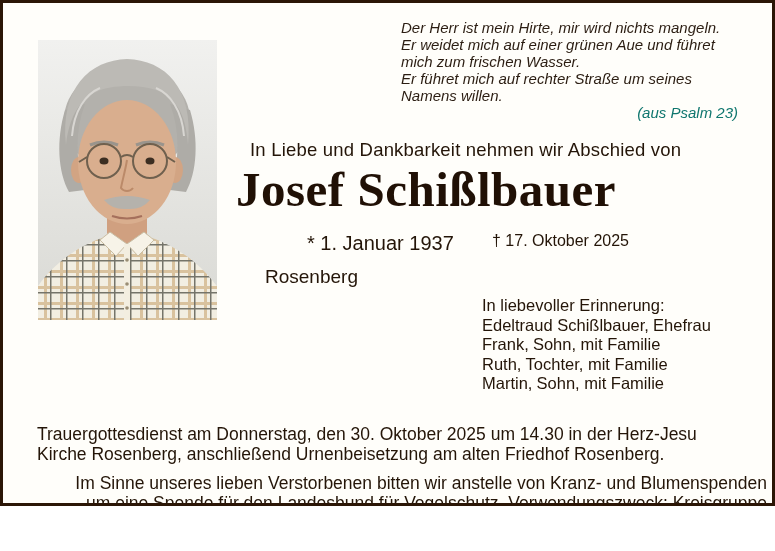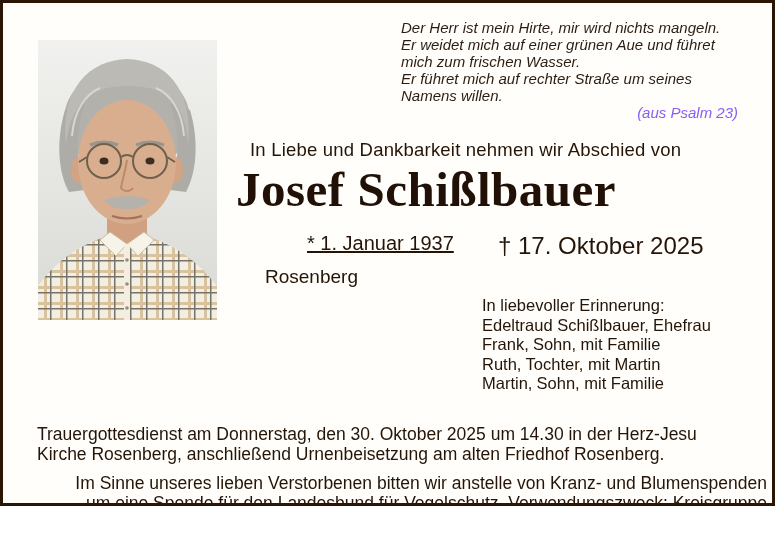--- a/index.html
+++ b/index.html
@@ -16,34 +16,34 @@
   .photo {
     position:absolute; left:38px; top:40px; width:179px; height:280px;
   }
   .psalm {
     position:absolute; left:401px; top:19px; width:340px;
     font-style:italic; font-size:15px; line-height:17px;
     white-space:pre; color:#2b1d12;
   }
   .psalm-attr {
     position:absolute; left:401px; top:104px; width:337px;
-    font-style:italic; font-size:15px; text-align:right; color:#8b5cf6;
+    font-style:italic; font-size:15px; text-align:right; color:#0f766e;
   }
   .intro {
     position:absolute; left:250px; top:139px; width:466px;
     font-size:18.5px; text-align:left; letter-spacing:0.2px;
   }
   .name {
     position:absolute; left:236px; top:161px; width:490px;
     font-family:"Liberation Serif", serif; font-weight:700;
     font-size:49px; line-height:58px; text-align:left;
     color:#201005; letter-spacing:0.5px;
   }
-  .birth { position:absolute; left:307px; top:232px; font-size:20px;text-decoration:underline; }
-  .death { position:absolute; left:492px; top:232px; font-size:24px;margin-left:6px; }
+  .birth { position:absolute; left:307px; top:232px; font-size:20px; }
+  .death { position:absolute; left:492px; top:232px; font-size:16px; }
   .residence {
     position:absolute; left:265px; top:266px;
     font-size:19px; font-weight:400;
   }
   .memorial {
     position:absolute; left:482px; top:296px; width:275px;
     font-size:16.5px; line-height:19.5px;
   }
   .mem-line .b { font-weight:400; margin-right:0.25em;margin-top:36px; }
   .service {
@@ -138,21 +138,21 @@
 
   <div class="memorial">
     <div class="mem-line">In liebevoller Erinnerung:</div>
     <div class="mem-line">
       <span class="b">Edeltraud Schißlbauer,</span><span>Ehefrau</span>
     </div>
     <div class="mem-line">
       <span class="b">Frank,</span><span>Sohn, mit Familie</span>
     </div>
     <div class="mem-line">
-      <span class="b">Ruth,</span><span>Tochter, mit Martin</span>
+      <span class="b">Ruth,</span><span>Tochter, mit Familie</span>
     </div>
     <div class="mem-line">
       <span class="b">Martin,</span><span>Sohn, mit Familie</span>
     </div>
   </div>
 
   <div class="service">Trauergottesdienst am Donnerstag, den 30. Oktober 2025 um 14.30 in der Herz-Jesu
 Kirche Rosenberg, anschließend Urnenbeisetzung am alten Friedhof Rosenberg.</div>
 
   <div class="donation">Im Sinne unseres lieben Verstorbenen bitten wir anstelle von Kranz- und Blumenspenden

